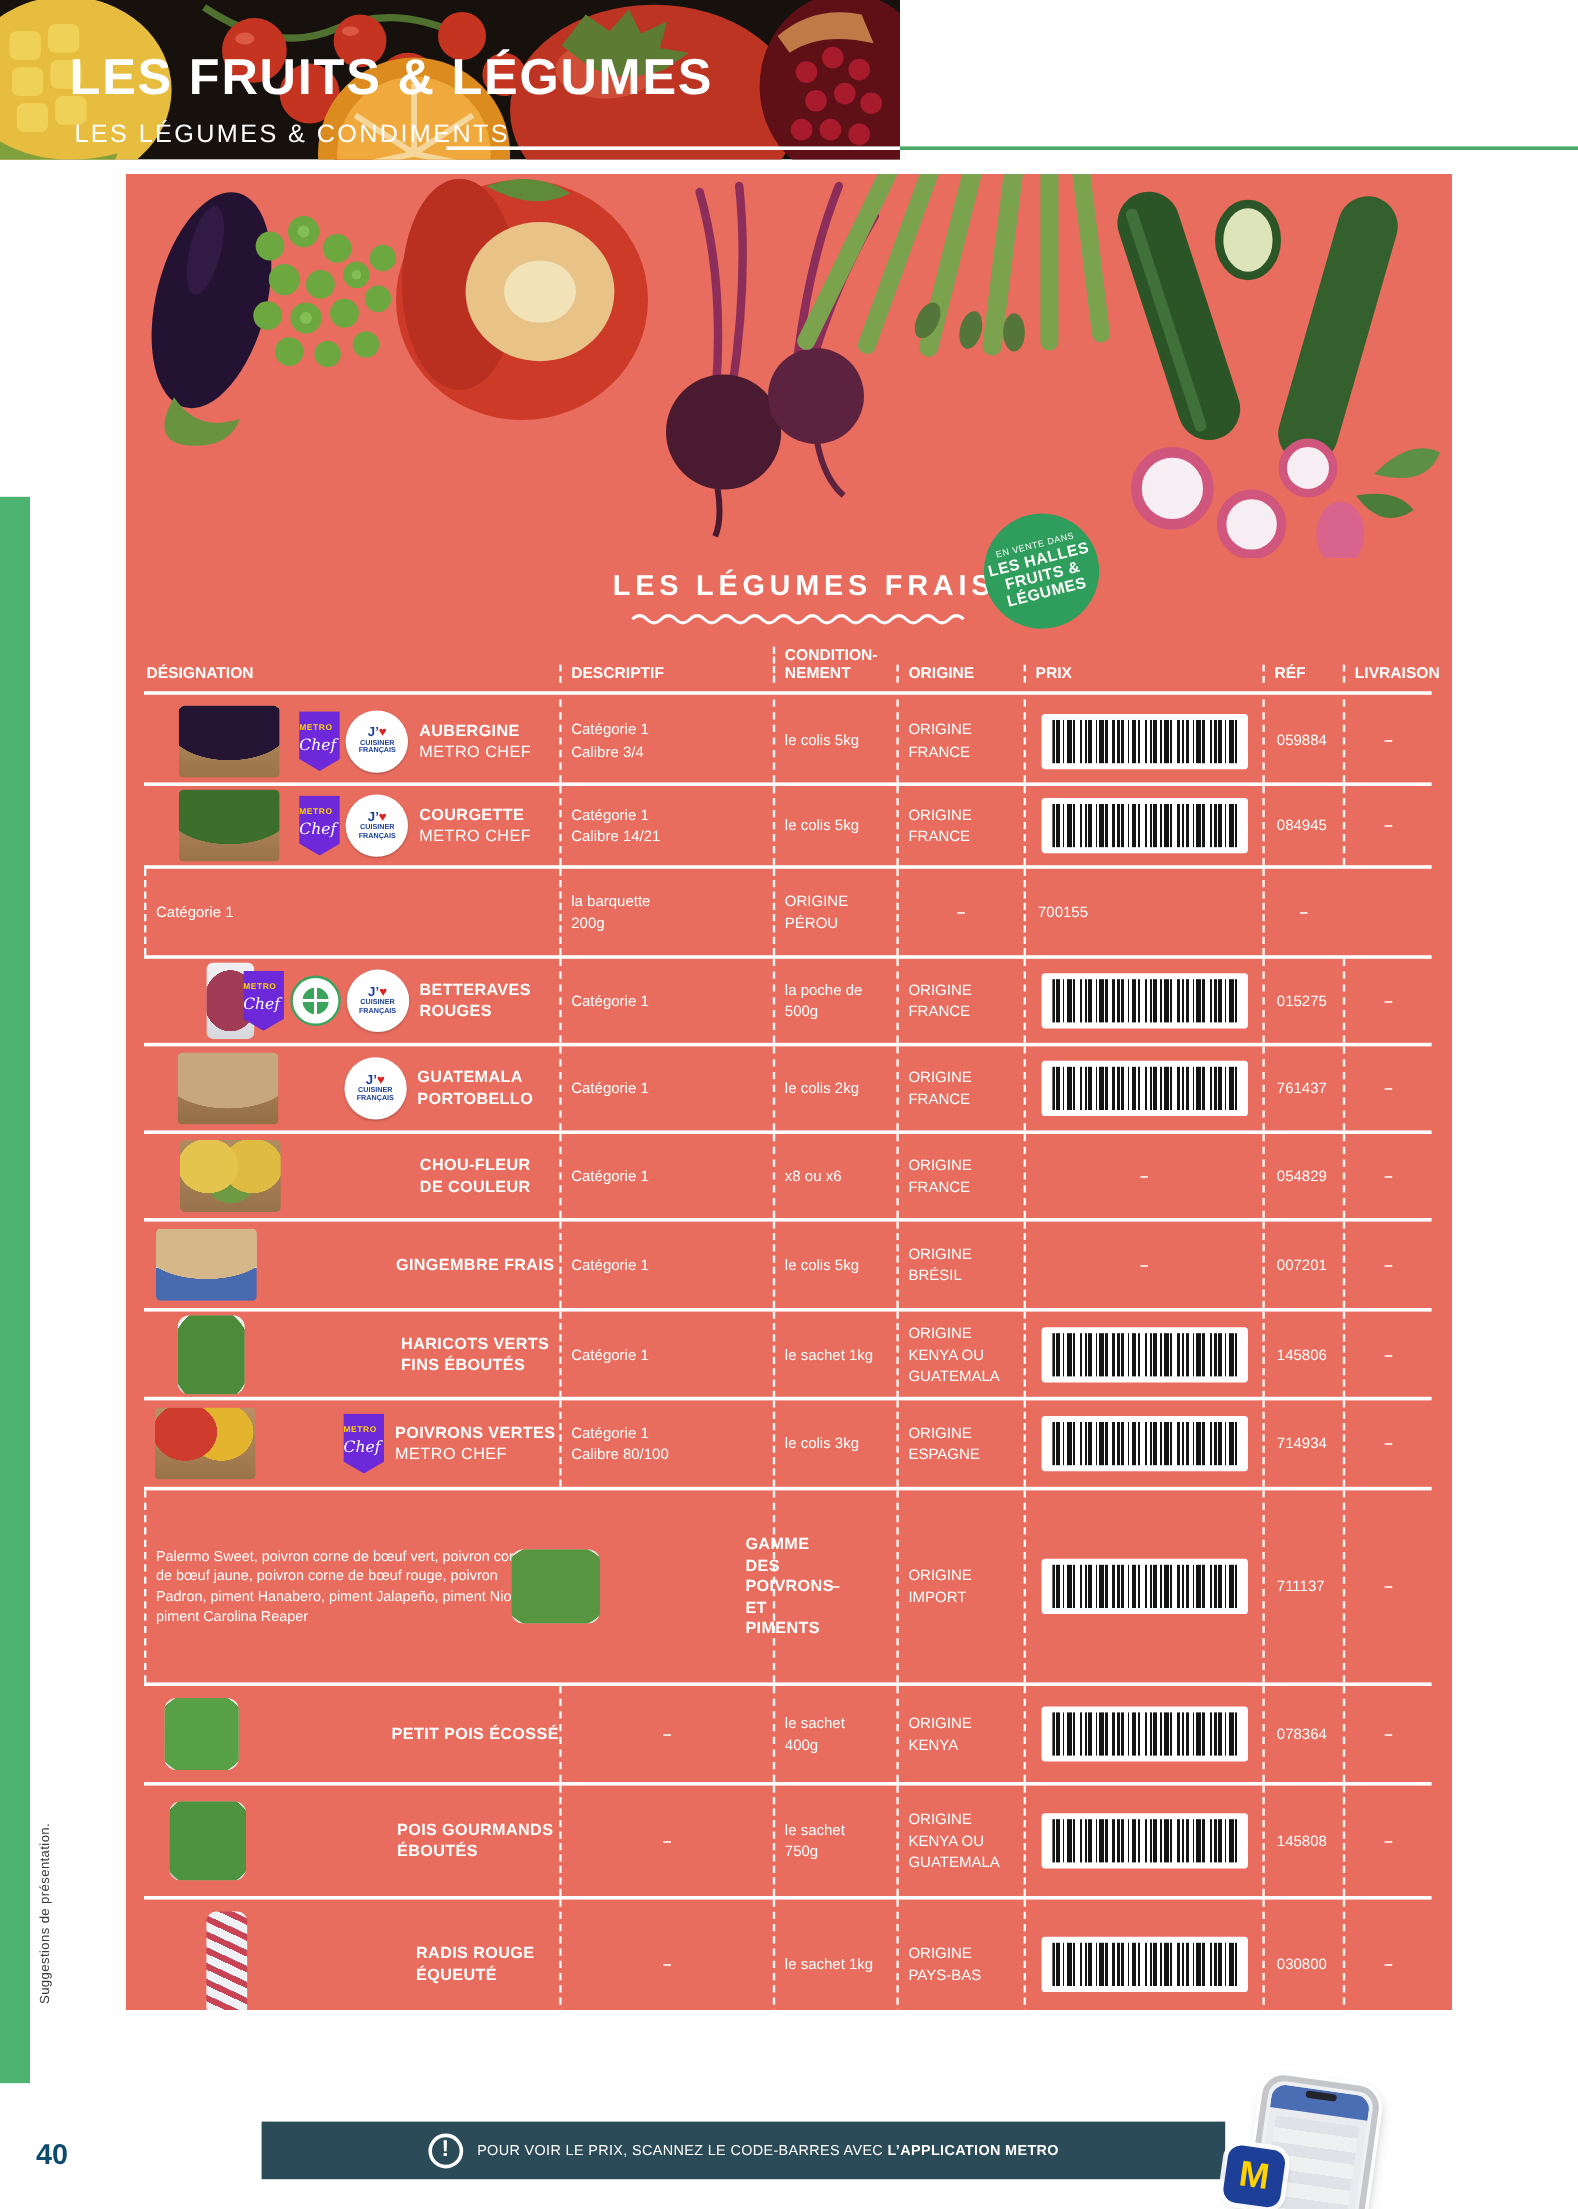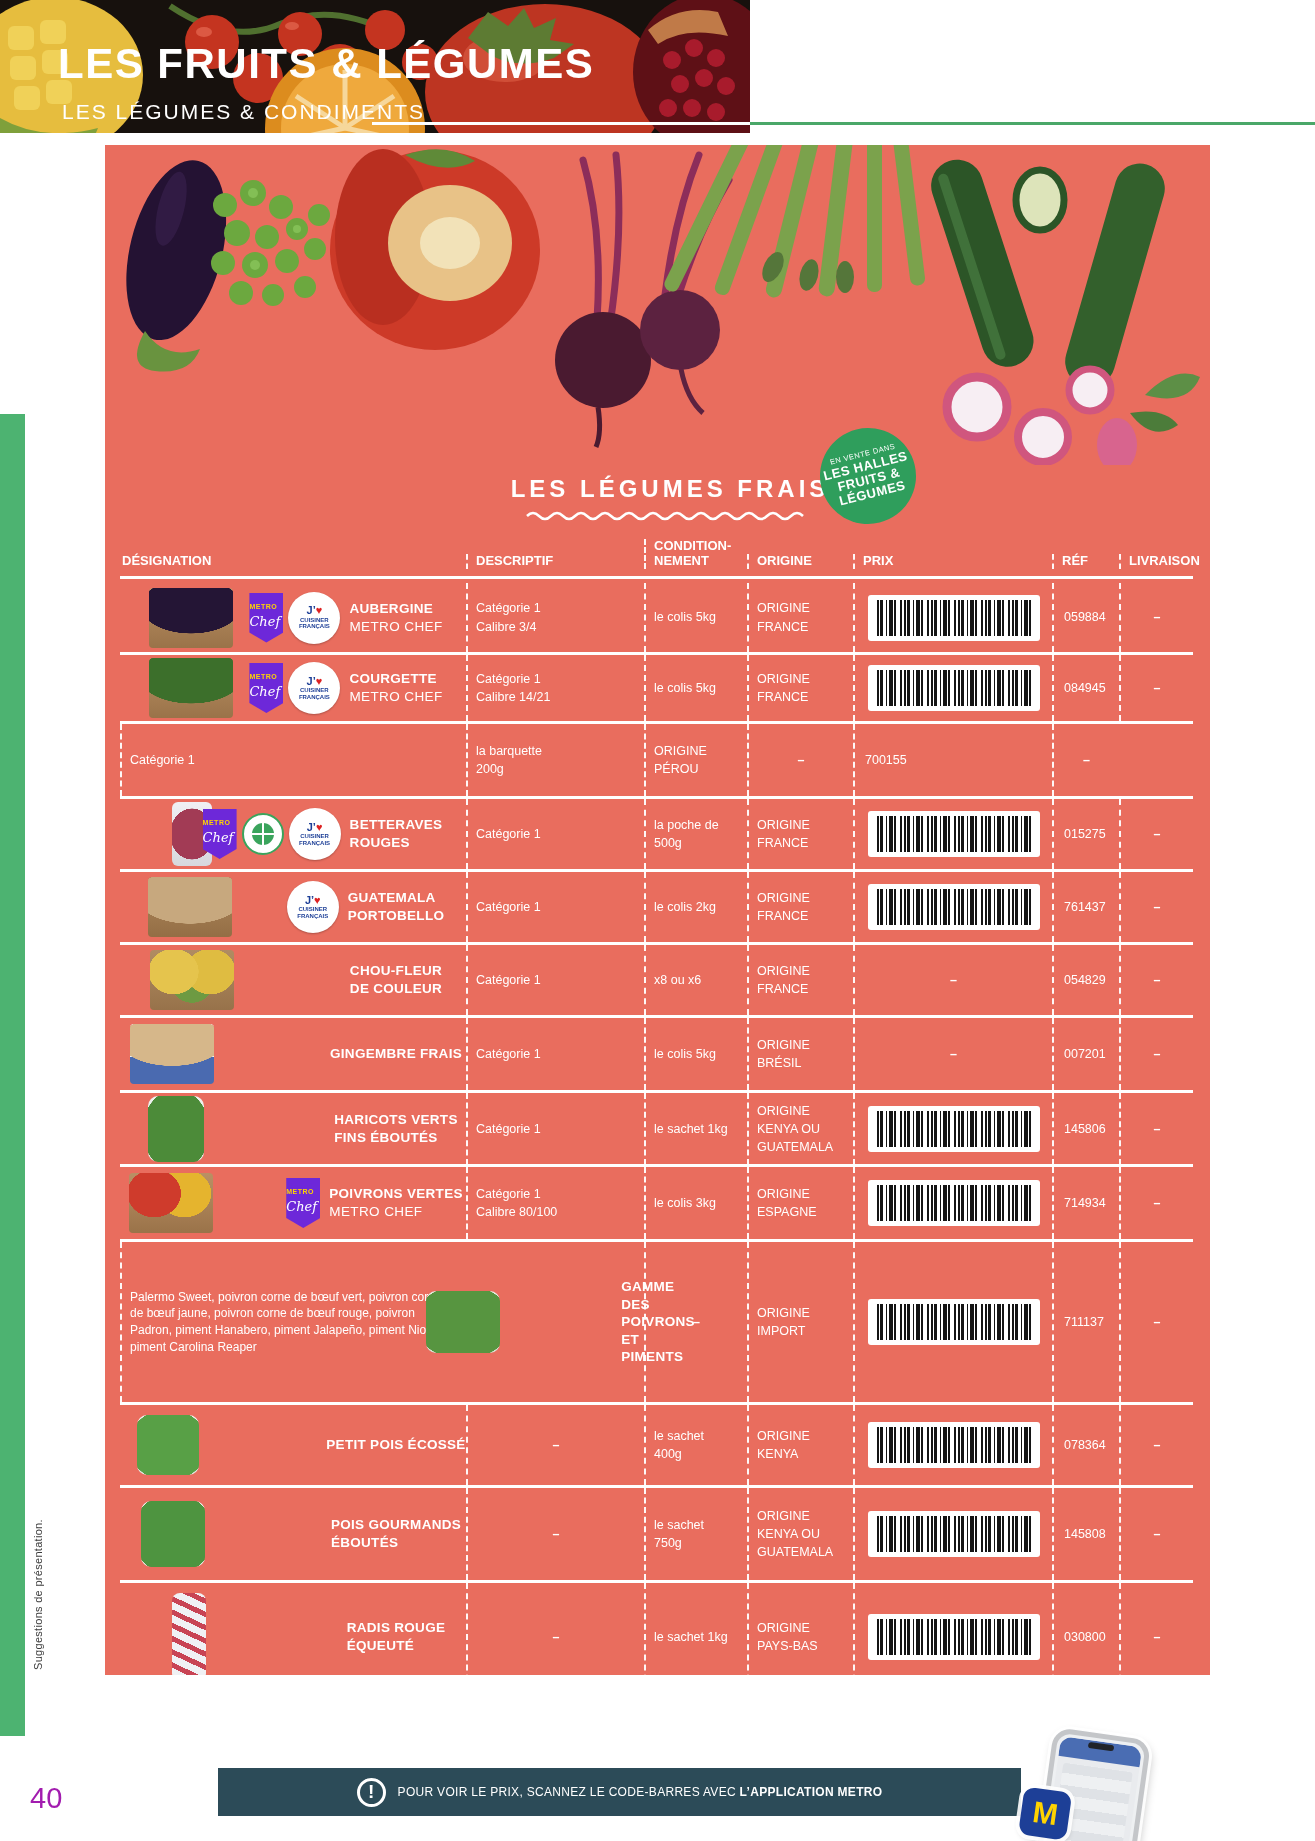--- a/index.html
+++ b/index.html
@@ -78,21 +78,21 @@
   .p10{width:74px;height:62px;border-radius:10px;background:radial-gradient(66% 60% at 50% 50%,#579540 0 99%,transparent 100%),linear-gradient(#e7ede3,#d8e2d4);}
   .p11{width:62px;height:60px;border-radius:10px;background:radial-gradient(64% 60% at 50% 50%,#58a046 0 99%,transparent 100%),linear-gradient(#eef2ee,#dfe7df);}
   .p12{width:64px;height:66px;border-radius:10px;background:radial-gradient(64% 62% at 50% 50%,#4e9440 0 99%,transparent 100%),linear-gradient(#eef2ee,#dfe7df);}
   .p13{width:34px;height:88px;border-radius:8px;background:repeating-linear-gradient(25deg,rgba(192,58,82,.8) 0 5px,rgba(240,241,244,1) 5px 12px);}
 
   
   .footer-bar{position:absolute;left:218px;top:1768px;width:803px;height:48px;display:flex;align-items:center;justify-content:center;gap:12px;color:#fff;}
   .excl{width:29px;height:29px;border:3px solid #fff;border-radius:50%;display:flex;align-items:center;justify-content:center;font-weight:bold;font-size:19px;flex:none;box-sizing:border-box;}
   .footer-text{font-size:12px;letter-spacing:.3px;white-space:nowrap;}
   .footer-text b{font-weight:bold;}
-  .page-num{position:absolute;left:30px;top:1782px;font-size:29px;font-weight:normal;color:#a21caf;}
+  .page-num{position:absolute;left:30px;top:1782px;font-size:24px;font-weight:bold;color:#0c4a6e;}
 
   
   .phone{position:absolute;left:1042px;top:1733px;width:88px;height:160px;transform:rotate(8deg);background:#eef0f2;border:5px solid #c4c6c9;border-radius:18px;box-shadow:0 0 0 3px rgba(255,255,255,.9),2px 4px 10px rgba(0,0,0,.25);}
   .phone .screen{position:absolute;inset:3px;border-radius:12px;overflow:hidden;background:#e9ebee;}
   .phone .appbar{height:20px;background:#4a6db3;}
   .phone .notch{position:absolute;left:50%;top:5px;width:26px;height:6px;margin-left:-13px;background:#21242a;border-radius:3px;}
   .phone .content{position:absolute;left:6px;right:6px;top:26px;bottom:34px;background:repeating-linear-gradient(180deg,#dfe2e6 0 10px,#eef0f2 10px 22px);border-radius:3px;}
   .m-icon{position:absolute;left:-26px;top:58px;width:48px;height:48px;border-radius:11px;box-shadow:0 0 0 4px rgba(255,255,255,.9),1px 2px 6px rgba(0,0,0,.3);display:flex;align-items:center;justify-content:center;}
   .m-icon span{font-size:30px;font-weight:bold;line-height:1;}
 </style>

